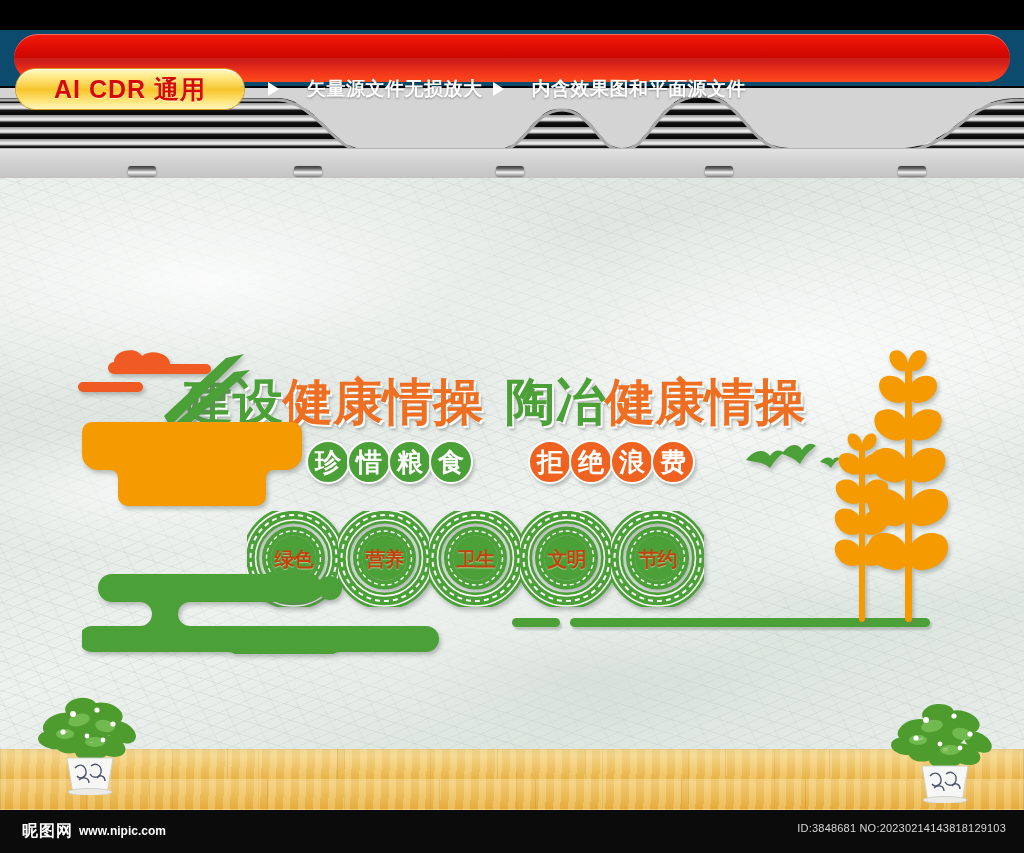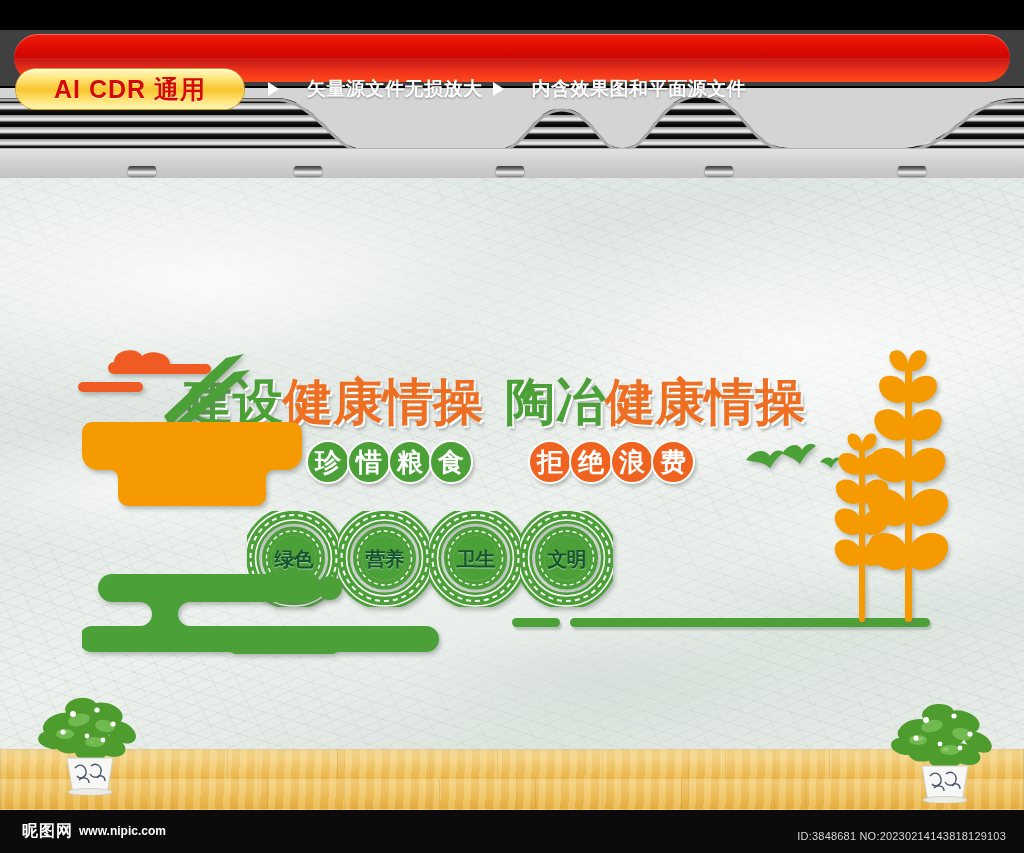--- a/index.html
+++ b/index.html
@@ -9,21 +9,21 @@
   #stage {
     position:relative;
     width:1024px; height:853px;
     background:#000;
     overflow:hidden;
   }
 
   
   #promo-bar{
     position:absolute; left:0; top:30px; width:1024px; height:56px;
-    background:#404040;
+    background:#0c4a6e;
   }
   #promo-ribbon{
     position:absolute; left:14px; top:4px; width:996px; height:48px;
     border-radius:24px;
     background:linear-gradient(180deg,#f01b09 0%,#e00d04 28%,#c50502 55%,#ef2a10 78%,#ff4a1c 100%);
     box-shadow:inset 0 1px 0 rgba(255,255,255,.35);
     overflow:hidden;
   }
   #promo-ribbon::after{
     content:""; position:absolute; left:0; top:50%; width:100%; height:50%;
@@ -163,21 +163,21 @@
 
   
   #bowl-group{ position:absolute; left:78px; top:162px; width:270px; height:230px; }
 
   
   #circles{ position:absolute; left:247px; top:333px; width:550px; height:96px; display:flex; }
   .circle-badge{ position:relative; width:93px; height:96px; margin-right:-2px; }
   .circle-label{
     position:absolute; left:0; top:0; width:93px; height:96px;
     display:flex; align-items:center; justify-content:center;
-    color:#14532d; font-size:20px; font-weight:bold;
+    color:#c2410c; font-size:20px; font-weight:bold;
     font-family:"DejaVu Sans","Liberation Sans",sans-serif;
     letter-spacing:-1px;
     text-shadow:0 1px 1px rgba(255,255,255,.5);
     pointer-events:none;
   }
 
   
   #cloudbase{ position:absolute; left:82px; top:396px; width:500px; height:80px; }
   #greenline{
     position:absolute; left:570px; top:440px; width:360px; height:9px;
@@ -212,21 +212,21 @@
   }
   #footer-logo{
     color:#fff; font-size:16px; font-weight:bold; letter-spacing:1px;
     font-family:"DejaVu Sans","Liberation Sans",sans-serif; line-height:18px;
   }
   #footer-url{
     color:#fff; font-size:12px; font-weight:bold; line-height:18px;
     font-family:"Liberation Sans",sans-serif;
   }
   #footer-id{
-    position:absolute; right:18px; top:20px;
+    position:absolute; right:18px; top:12px;
     color:#d9d9d9; font-size:11px; letter-spacing:.2px;
     font-family:"Liberation Sans",sans-serif;
   }
 </style>
 </head>
 <body>
 
 <div id="stage">
 
   <div id="promo-bar">
@@ -356,20 +356,32 @@
             <circle cx="46.5" cy="47" r="43" fill="none" stroke="#4ca038" stroke-width="17"></circle>
             <circle cx="46.5" cy="47" r="43" fill="none" stroke="#fff" stroke-width="2" stroke-dasharray="5 4"></circle>
             <circle cx="46.5" cy="47" r="38" fill="none" stroke="#fff" stroke-width="1.6"></circle>
             <circle cx="46.5" cy="47" r="48" fill="none" stroke="#fff" stroke-width="1.6"></circle>
             <circle cx="46.5" cy="47" r="27" fill="none" stroke="#4ca038" stroke-width="9"></circle>
             <circle cx="46.5" cy="47" r="27" fill="none" stroke="#fff" stroke-width="1.4" stroke-dasharray="4 3"></circle>
             <circle cx="46.5" cy="47" r="22.5" fill="#4ca038"></circle>
           </svg>
           <div class="circle-label">文明</div>
         </div>
+        <div class="circle-badge">
+          <svg viewBox="0 0 93 96" width="93" height="96" class="dshadow">
+            <circle cx="46.5" cy="47" r="43" fill="none" stroke="#4ca038" stroke-width="17"></circle>
+            <circle cx="46.5" cy="47" r="43" fill="none" stroke="#fff" stroke-width="2" stroke-dasharray="5 4"></circle>
+            <circle cx="46.5" cy="47" r="38" fill="none" stroke="#fff" stroke-width="1.6"></circle>
+            <circle cx="46.5" cy="47" r="48" fill="none" stroke="#fff" stroke-width="1.6"></circle>
+            <circle cx="46.5" cy="47" r="27" fill="none" stroke="#4ca038" stroke-width="9"></circle>
+            <circle cx="46.5" cy="47" r="27" fill="none" stroke="#fff" stroke-width="1.4" stroke-dasharray="4 3"></circle>
+            <circle cx="46.5" cy="47" r="22.5" fill="#4ca038"></circle>
+          </svg>
+          <div class="circle-label">节约</div>
+        </div>
       </div>
 
       <svg id="cloudbase" class="dshadow" viewBox="0 0 500 80">
         <path d="M30,0 h196 a14,14 0 0 1 0,28 h-118 a12,12 0 0 0 -12,12
                  a12,12 0 0 0 12,12 h236 a13,13 0 0 1 0,26 h-86
                  a12,12 0 0 0 -12,12 v2 h-88 v-2 a12,12 0 0 0 -12,-12 h-136
                  a13,13 0 0 1 0,-26 h48 a12,12 0 0 0 12,-12
                  a12,12 0 0 0 -12,-12 h-28 a14,14 0 0 1 0,-28 Z" fill="#4ca038"></path>
         <circle cx="248" cy="14" r="12" fill="#4ca038"></circle>
       </svg>

